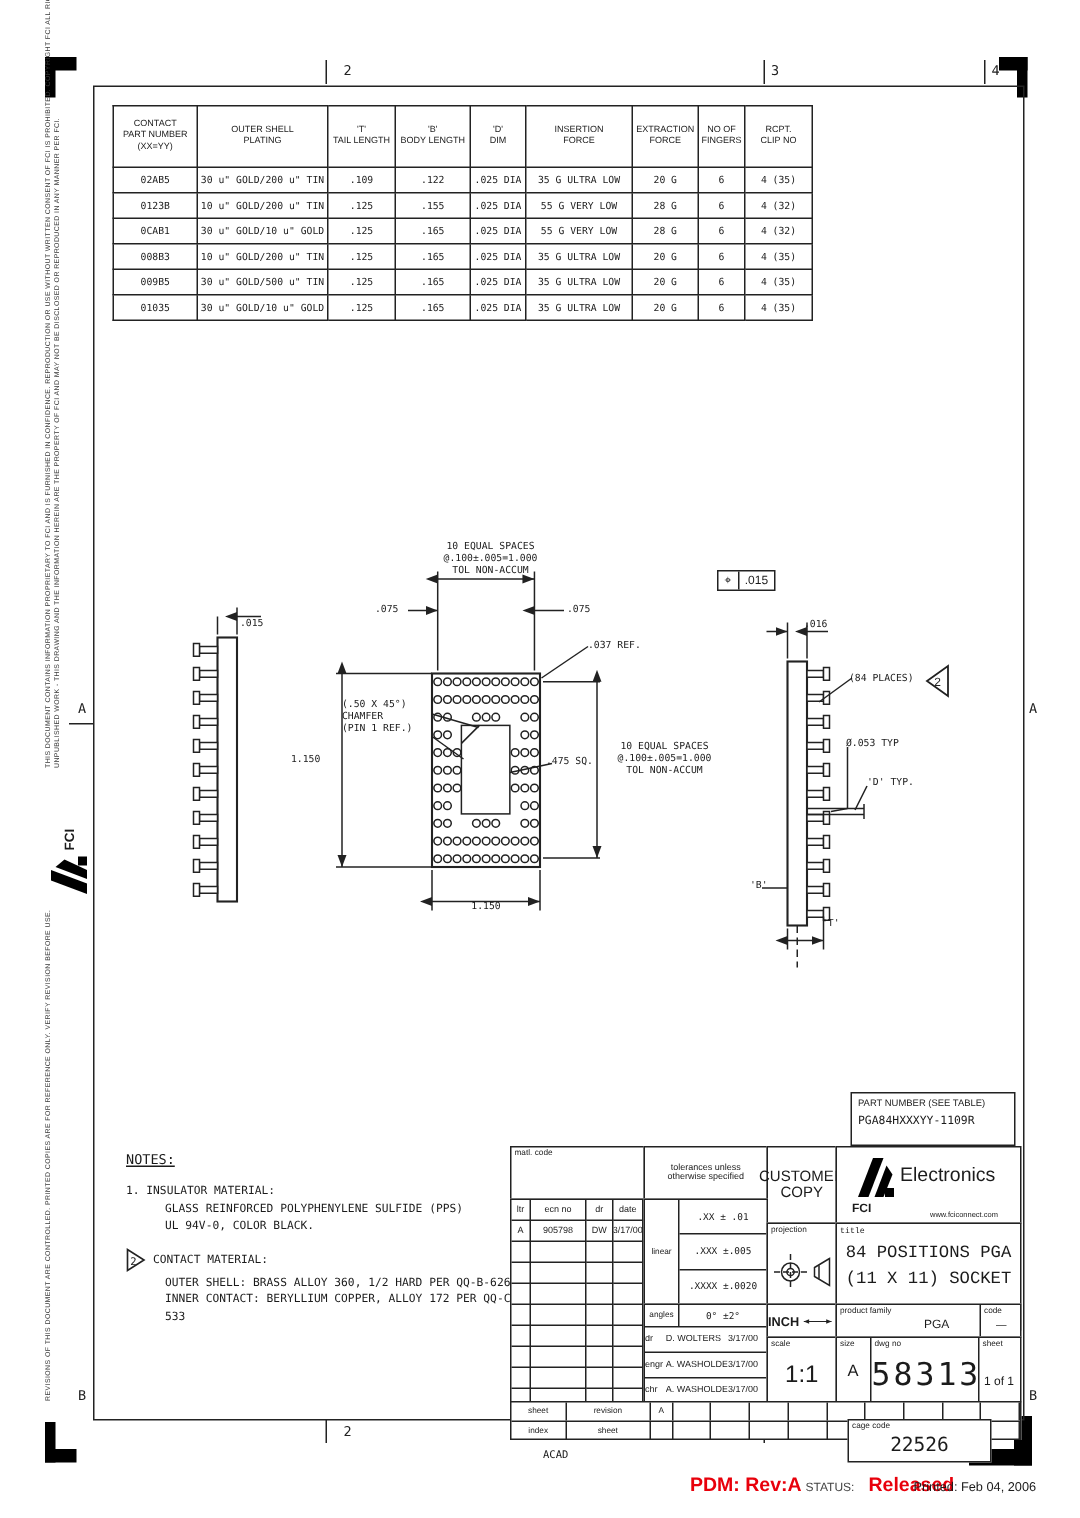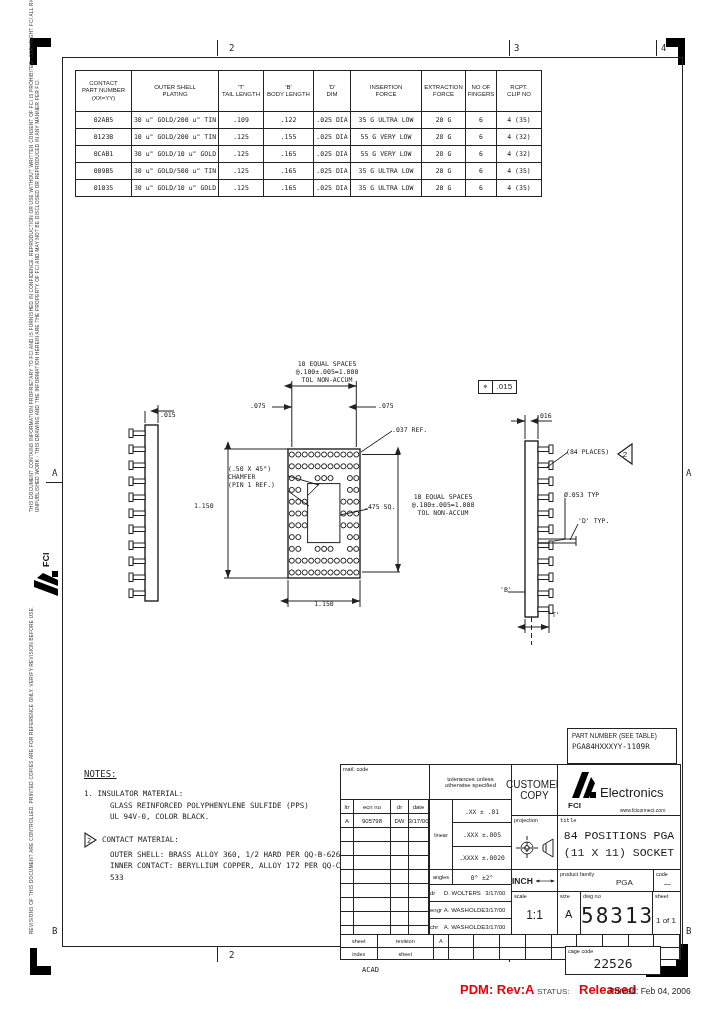--- a/index.html
+++ b/index.html
@@ -156,20 +156,31 @@
         <tr>
           <td>0CAB1</td>
           <td>30 u" GOLD/10 u" GOLD</td>
           <td>.125</td>
           <td>.165</td>
           <td>.025 DIA</td>
           <td>55 G VERY LOW</td>
           <td>28 G</td>
           <td>6</td>
           <td>4 (32)</td>
+        </tr>
+        <tr>
+          <td>008B3</td>
+          <td>10 u" GOLD/200 u" TIN</td>
+          <td>.125</td>
+          <td>.165</td>
+          <td>.025 DIA</td>
+          <td>35 G ULTRA LOW</td>
+          <td>20 G</td>
+          <td>6</td>
+          <td>4 (35)</td>
         </tr>
         <tr>
           <td>009B5</td>
           <td>30 u" GOLD/500 u" TIN</td>
           <td>.125</td>
           <td>.165</td>
           <td>.025 DIA</td>
           <td>35 G ULTRA LOW</td>
           <td>20 G</td>
           <td>6</td>
@@ -452,21 +463,21 @@
     <div class="tb pre" style="left:89px;top:0;width:83px;height:36px;font-size:6px;display:flex;align-items:center;justify-content:center;text-align:center;">tolerances unless
 otherwise specified</div>
     <div class="tb pre" style="left:171px;top:0;width:47px;height:52px;font-size:10px;font-weight:normal;display:flex;align-items:center;justify-content:center;text-align:center;">CUSTOMER
 COPY</div>
     <div class="tb" style="left:217px;top:0;width:124px;height:52px;">
       <svg class="abs" style="left:8px;top:6px;" width="30" height="28" viewBox="0 0 30 28">
         <path d="M6,27 L16,1 L23,1 L13,27 Z" fill="#000"></path>
         <path d="M17,27 L25,6 L29,12 L23,27 Z" fill="#000"></path>
         <rect x="24" y="21" width="6" height="6" fill="#000"></rect>
       </svg>
-      <span class="abs" style="left:42px;top:20px;font-size:13px;">Electronics</span>
+      <span class="abs" style="left:42px;top:10px;font-size:13px;">Electronics</span>
       <span class="abs" style="left:10px;top:36px;font-size:8px;font-weight:bold;">FCI</span>
       <span class="abs" style="left:62px;top:42px;font-size:5px;">www.fciconnect.com</span>
     </div>
 
     <div class="tb" style="left:0;top:35px;width:90px;height:136px;">
       <div class="rev-grid" id="rev-grid">
           <div>ltr</div>
           <div>ecn no</div>
           <div>dr</div>
           <div>date</div>
@@ -565,21 +576,21 @@
       <span style="font-size:8.5px;font-weight:bold;">INCH</span>
       <svg width="34" height="6" viewBox="0 0 34 6">
         <line x1="4" y1="3" x2="30" y2="3" stroke="#222"></line>
         <path d="M4,3 L9,1 L9,5 Z" fill="#222"></path>
           <path d="M30,3 L25,1 L25,5 Z" fill="#222"></path>
       </svg>
     </div>
 
     <div class="tb" style="left:171px;top:127px;width:47px;height:44px;">
       <span class="corner-lbl lbl">scale</span>
-      <div style="position:absolute;left:0;right:0;top:16px;text-align:center;font-size:12px;">1:1</div>
+      <div style="position:absolute;left:0;right:0;top:16px;text-align:center;font-size:16px;">1:1</div>
     </div>
 
     <div class="tb" style="left:217px;top:51px;width:124px;height:72px;font-family:Liberation Mono, monospace;">
       <span class="corner-lbl lbl">title</span>
       <div style="position:absolute;left:0;right:0;top:13px;text-align:center;font-size:11.5px;">84 POSITIONS PGA</div>
       <div style="position:absolute;left:0;right:0;top:30px;text-align:center;font-size:11.5px;">(11 X 11) SOCKET</div>
     </div>
 
     <div class="tb" style="left:217px;top:105px;width:124px;height:23px;display:flex;">
       <div style="flex:1;position:relative;border-right:1px solid #222;">

